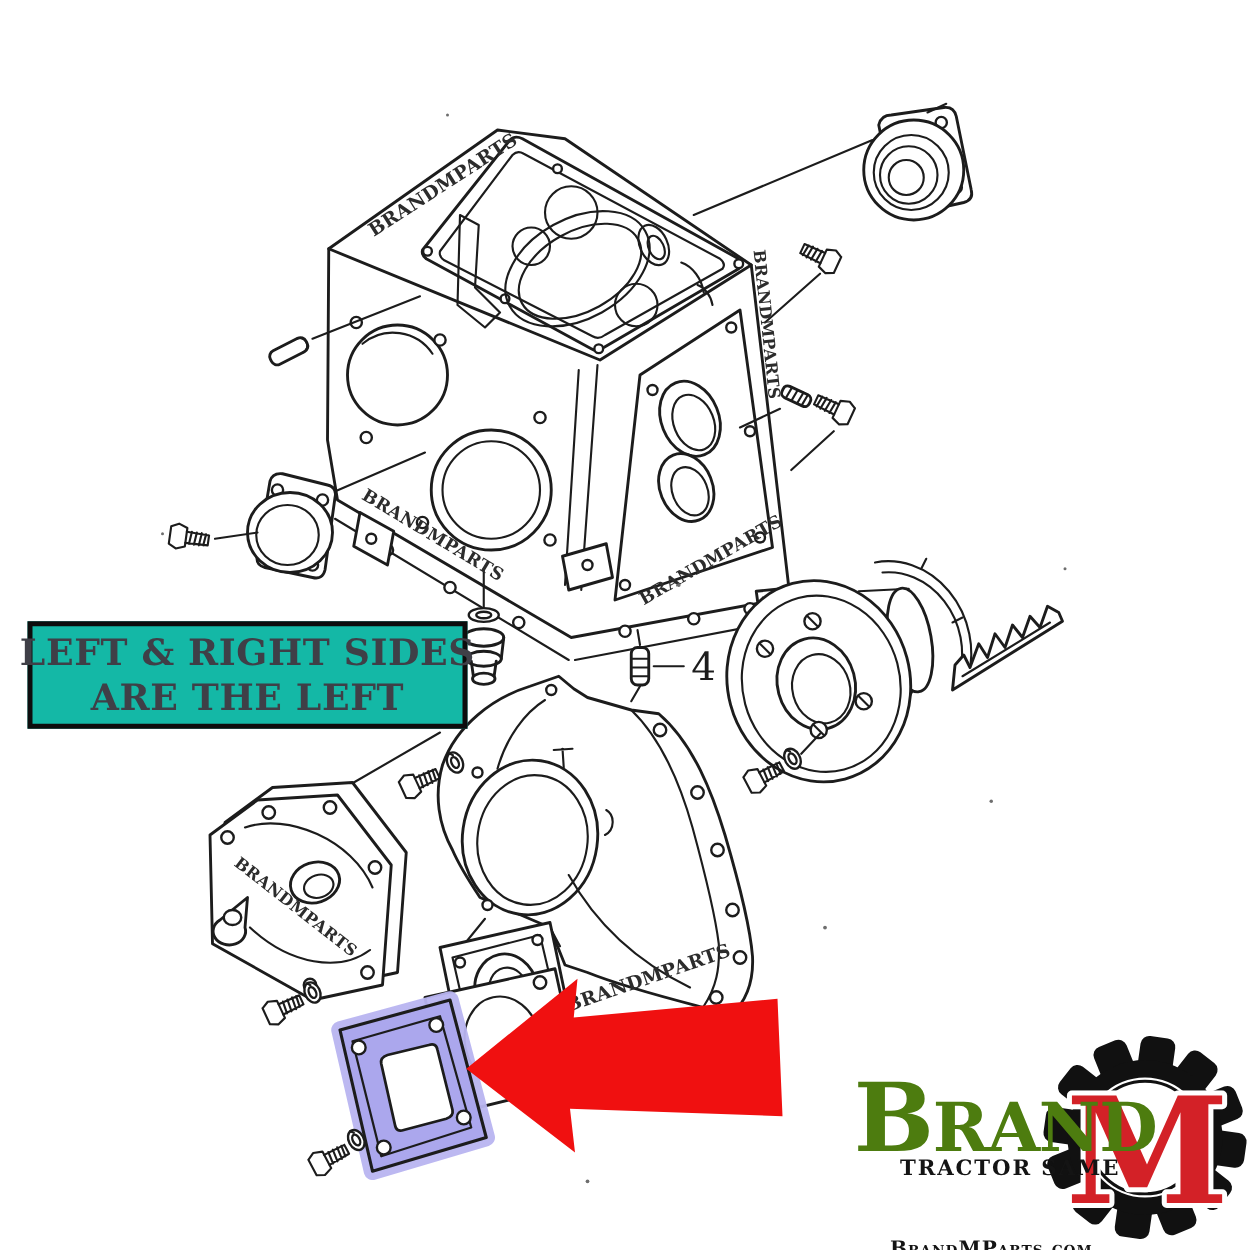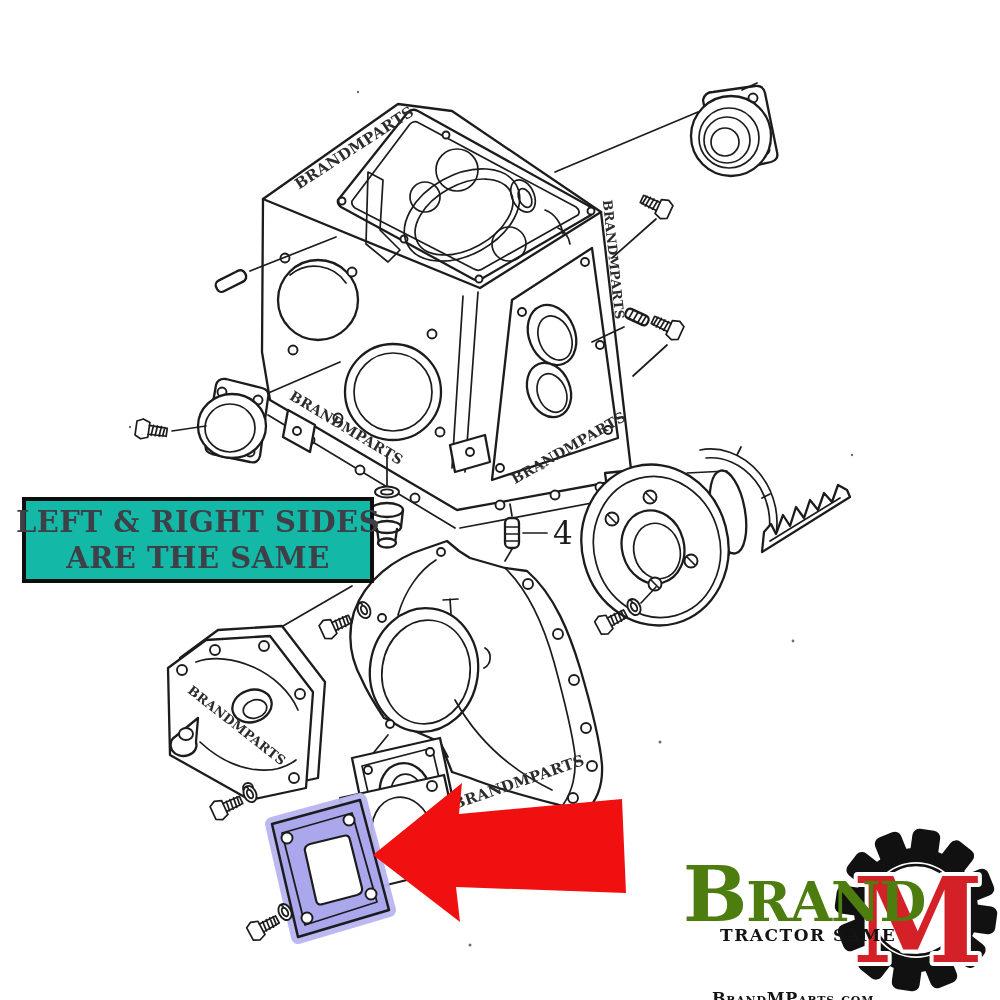--- a/index.html
+++ b/index.html
@@ -319,21 +319,21 @@
     <circle class="speck" cx="793" cy="641" r="1.4"></circle>
     <circle class="speck" cx="470" cy="945" r="1.5"></circle>
     <circle class="speck" cx="218" cy="558" r="1.2"></circle>
     <circle class="speck" cx="852" cy="455" r="1.2"></circle>
     <circle class="speck" cx="358" cy="92" r="1.2"></circle>
   </g>
 </svg>
 
 <div class="note-box">
   <div class="note-line">LEFT &amp; RIGHT SIDES</div>
-  <div class="note-line">ARE THE SAME</div>
+  <div class="note-line">ARE THE LEFT</div>
 </div>
 
 <div class="logo">
   <svg width="350" height="190" viewBox="0 0 350 190">
     <g transform="translate(266,100)">
       <g fill="#111111">
         <rect x="-81" y="-14" width="162" height="28" rx="7" transform="rotate(8)"></rect>
         <rect x="-81" y="-14" width="162" height="28" rx="7" transform="rotate(38)"></rect>
         <rect x="-81" y="-14" width="162" height="28" rx="7" transform="rotate(68)"></rect>
         <rect x="-81" y="-14" width="162" height="28" rx="7" transform="rotate(98)"></rect>

